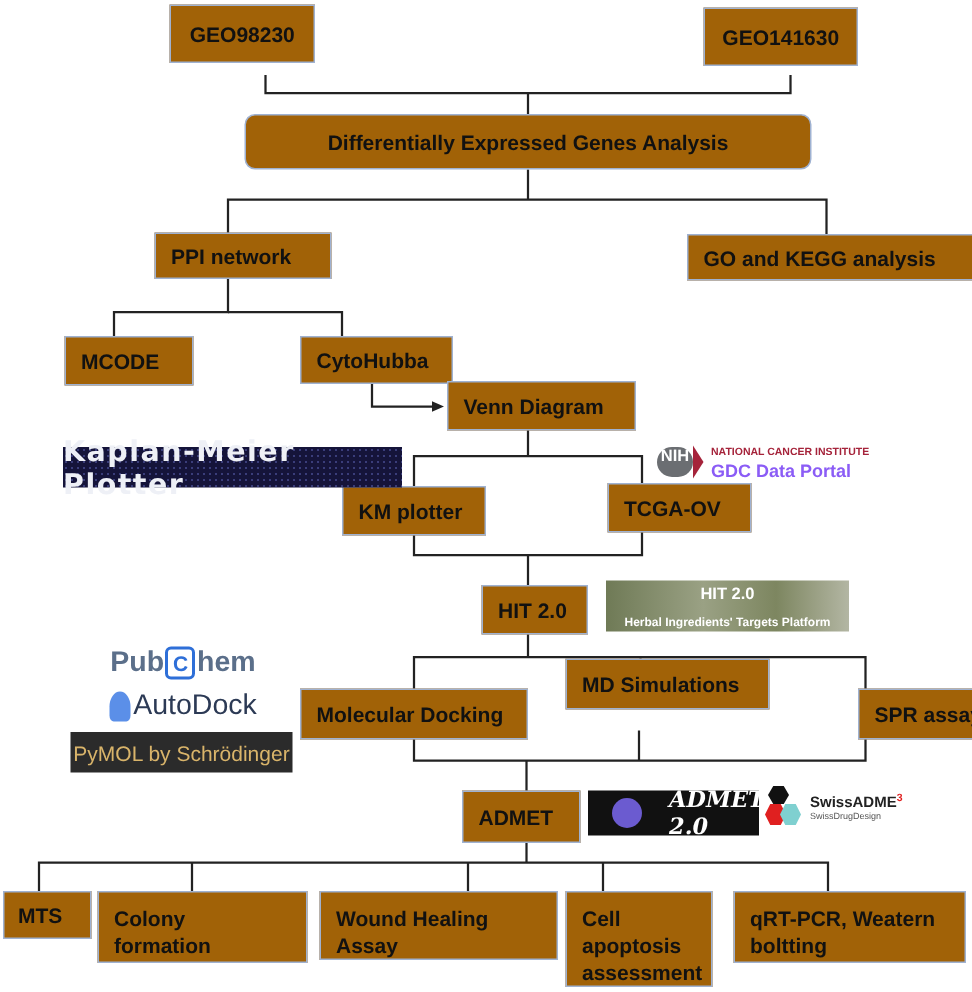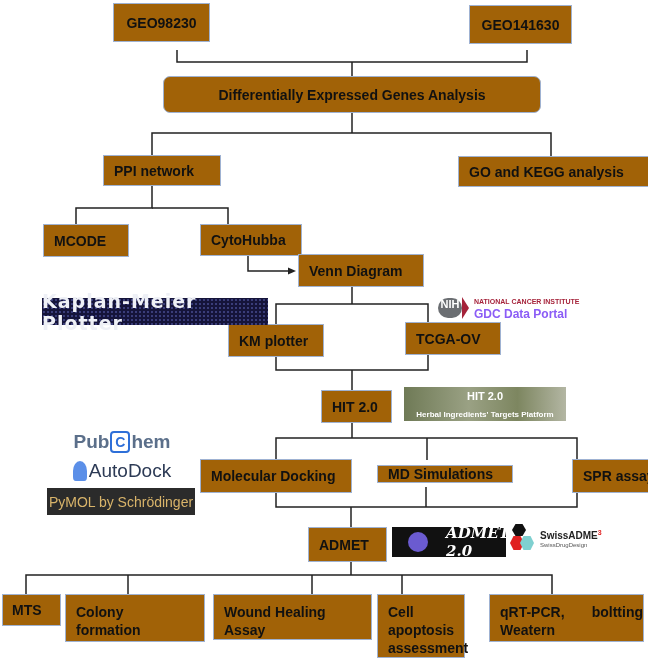--- a/index.html
+++ b/index.html
@@ -103,47 +103,47 @@
   </div>
 <div class="box" style="left:405px;top:322px;width:96px;height:33px;">
     <span>TCGA-OV</span>
   </div>
 <div class="box" style="left:321px;top:390px;width:71px;height:33px;">
     <span>HIT 2.0</span>
   </div>
 <div class="box" style="left:200px;top:459px;width:152px;height:34px;">
     <span>Molecular Docking</span>
   </div>
-<div class="box" style="left:377px;top:465px;width:136px;height:18px;">
+<div class="box" style="left:377px;top:439px;width:136px;height:34px;">
     <span>MD Simulations</span>
   </div>
 <div class="box" style="left:530px;top:459px;width:113px;height:34px;margin-left:42px;">
     <span>SPR assay</span>
   </div>
 <div class="box" style="left:308px;top:527px;width:79px;height:35px;">
     <span>ADMET</span>
   </div>
 
 <div class="box" style="left:2px;top:594px;width:59px;height:32px;padding-left:9px;">
     <span>MTS</span>
   </div>
 <div class="box multi" style="left:65px;top:594px;width:140px;height:48px;flex-direction:column;">
     <span>Colony</span>
     <span>formation</span>
   </div>
 <div class="box multi" style="left:213px;top:594px;width:159px;height:46px;flex-direction:column;">
     <span>Wound Healing</span>
     <span>Assay</span>
   </div>
-<div class="box multi" style="left:377px;top:594px;width:88px;height:64px;flex-direction:column;">
+<div class="box multi" style="left:377px;top:594px;width:98px;height:64px;flex-direction:column;">
     <span>Cell</span>
     <span>apoptosis</span>
     <span>assessment</span>
   </div>
-<div class="box multi" style="left:489px;top:594px;width:155px;height:48px;flex-direction:row;">
+<div class="box multi" style="left:489px;top:594px;width:155px;height:48px;flex-direction:column;">
     <span>qRT-PCR, Weatern</span>
     <span>boltting</span>
   </div>
 
 <div class="logo km">
     <span>Kaplan-Meier Plotter</span>
   </div>
 
 <div class="logo nih">
   <div class="nih-badge">

